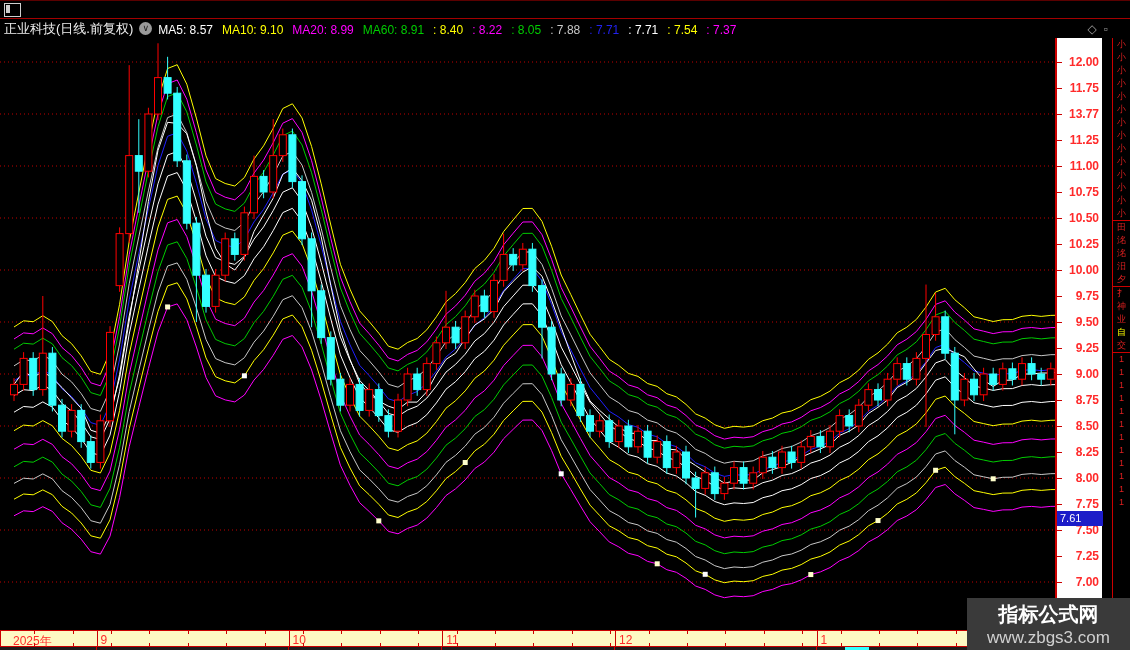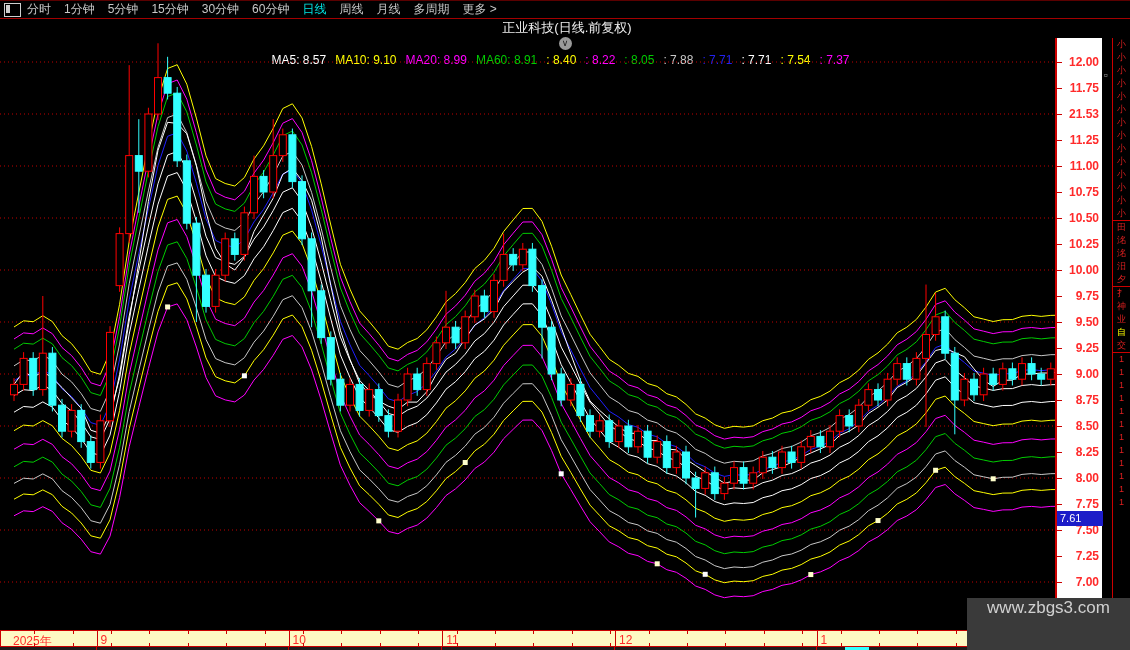--- a/index.html
+++ b/index.html
@@ -10,21 +10,21 @@
            border-top:1px solid #5a0000;border-bottom:1px solid #a30000;box-sizing:border-box;
            display:flex;align-items:center;}
   #panel-toggle{width:15px;height:12px;border:1px solid #cfcfcf;margin:0 6px 0 4px;position:relative;}
   #panel-toggle::after{content:"";position:absolute;left:1px;top:1px;width:4px;height:8px;background:#cfcfcf;}
   .menu-item{color:#c8c8c8;font-size:12px;margin-right:13px;white-space:nowrap;cursor:default;}
   .menu-item.active{color:#00e5e5;}
   #tb-right{margin-left:auto;display:flex;align-items:center;margin-right:2px;}
   .tb-btn{border:1px solid #b03030;color:#e8e8e8;font-size:12px;height:14px;line-height:14px;
           padding:0 5px;margin-left:4px;background:#000;white-space:nowrap;}
   
-  #header{position:absolute;left:0;top:19px;width:1130px;height:19px;display:flex;align-items:center;background:#000;flex-direction:column;}
+  #header{position:absolute;left:0;top:19px;width:1130px;height:19px;display:flex;align-items:center;background:#000;}
   #stock-title{color:#efefef;font-size:13px;margin-left:4px;white-space:nowrap;}
   #dd-circle{width:13px;height:13px;border-radius:50%;background:#9a9a9a;color:#1a1a1a;font-size:9px;
              line-height:13px;text-align:center;margin:0 6px;}
   .ma-val{font-size:12px;margin-right:9px;white-space:nowrap;}
   #header-icons{margin-left:auto;margin-right:22px;color:#9a9a9a;font-size:12px;display:flex;gap:7px;}
   
   #chart-wrap{position:absolute;left:0;top:38px;width:1065px;height:592px;}
   
   #y-axis{position:absolute;left:1010px;top:38px;width:47px;height:609px;
           border-left:2px solid #cc0000;box-sizing:border-box;background:#ffffff;margin-left:45px;}
@@ -54,33 +54,20 @@
   #wm-line1{color:#ffffff;font-size:20px;font-weight:bold;margin-top:3px;}
   #wm-line2{color:#d0d0d0;font-size:17px;margin-top:0px;}
 </style>
 </head>
 <body>
 
 <div id="screen">
 
   <div id="toolbar">
     <div id="panel-toggle"></div>
-    <div id="menu-items" style="display: flex;">
-        <span class="menu-item">分时</span>
-        <span class="menu-item">1分钟</span>
-        <span class="menu-item">5分钟</span>
-        <span class="menu-item">15分钟</span>
-        <span class="menu-item">30分钟</span>
-        <span class="menu-item">60分钟</span>
-        <span class="menu-item active">日线</span>
-        <span class="menu-item">周线</span>
-        <span class="menu-item">月线</span>
-        <span class="menu-item">多周期</span>
-        <span class="menu-item">更多 &gt;</span>
-      </div>
   </div>
 
   <div id="header">
     <span id="stock-title">正业科技(日线.前复权)</span>
     <span id="dd-circle">∨</span>
     <span id="ma-values"><span class="ma-val" style="color: rgb(255, 255, 255);">MA5: 8.57</span><span class="ma-val" style="color: rgb(255, 255, 0);">MA10: 9.10</span><span class="ma-val" style="color: rgb(255, 0, 255);">MA20: 8.99</span><span class="ma-val" style="color: rgb(0, 204, 0);">MA60: 8.91</span><span class="ma-val" style="color: rgb(255, 255, 0);">: 8.40</span><span class="ma-val" style="color: rgb(255, 0, 255);">: 8.22</span><span class="ma-val" style="color: rgb(0, 204, 0);">: 8.05</span><span class="ma-val" style="color: rgb(200, 200, 200);">: 7.88</span><span class="ma-val" style="color: rgb(34, 34, 238);">: 7.71</span><span class="ma-val" style="color: rgb(255, 255, 255);">: 7.71</span><span class="ma-val" style="color: rgb(255, 255, 0);">: 7.54</span><span class="ma-val" style="color: rgb(255, 0, 255);">: 7.37</span></span>
     <span id="header-icons">
         <span>◇</span>
         <span>▫</span>
       </span>
@@ -346,21 +333,21 @@
         <rect x="933.0999999999999" y="429.77086631093164" width="5" height="5" fill="#ffffcc"></rect>
         <rect x="990.6999999999999" y="438.29920601374874" width="5" height="5" fill="#ffffcc"></rect>
       </svg>
   </div>
 
   <div id="y-axis">
       <div class="y-lbl" style="top: 17px;">12.00</div>
       <div class="y-tick" style="top: 24px;"></div>
       <div class="y-lbl" style="top: 43px;">11.75</div>
       <div class="y-tick" style="top: 50px;"></div>
-      <div class="y-lbl" style="top: 69px;">21.53</div>
+      <div class="y-lbl" style="top: 69px;">13.77</div>
       <div class="y-tick" style="top: 76px;"></div>
       <div class="y-lbl" style="top: 95px;">11.25</div>
       <div class="y-tick" style="top: 102px;"></div>
       <div class="y-lbl" style="top: 121px;">11.00</div>
       <div class="y-tick" style="top: 128px;"></div>
       <div class="y-lbl" style="top: 147px;">10.75</div>
       <div class="y-tick" style="top: 154px;"></div>
       <div class="y-lbl" style="top: 173px;">10.50</div>
       <div class="y-tick" style="top: 180px;"></div>
       <div class="y-lbl" style="top: 199px;">10.25</div>
@@ -507,16 +494,17 @@
       <div class="rs-row">1</div>
       <div class="rs-row">1</div>
       <div class="rs-row">1</div>
       <div class="rs-row">1</div>
       <div class="rs-row">1</div>
       <div class="rs-row">1</div>
       <div class="rs-row">1</div>
     </div>
 
   <div id="watermark">
+    <div id="wm-line1">指标公式网</div>
     <div id="wm-line2">www.zbgs3.com</div>
   </div>
 
 </div>
 
 </body></html>

